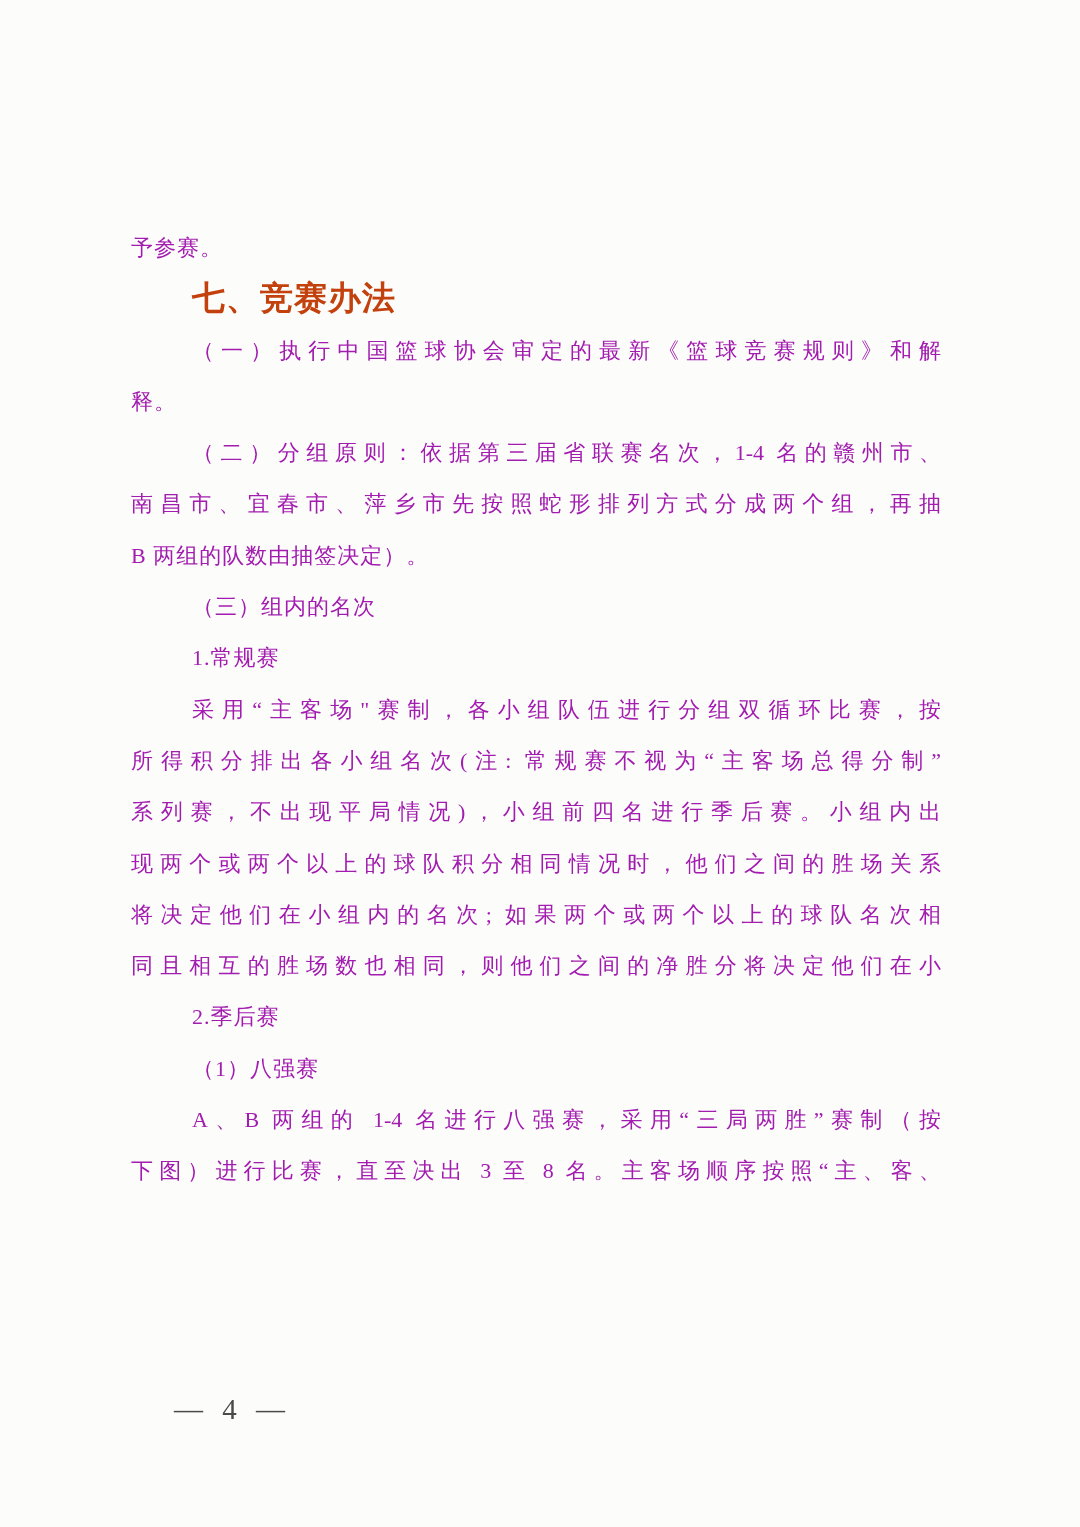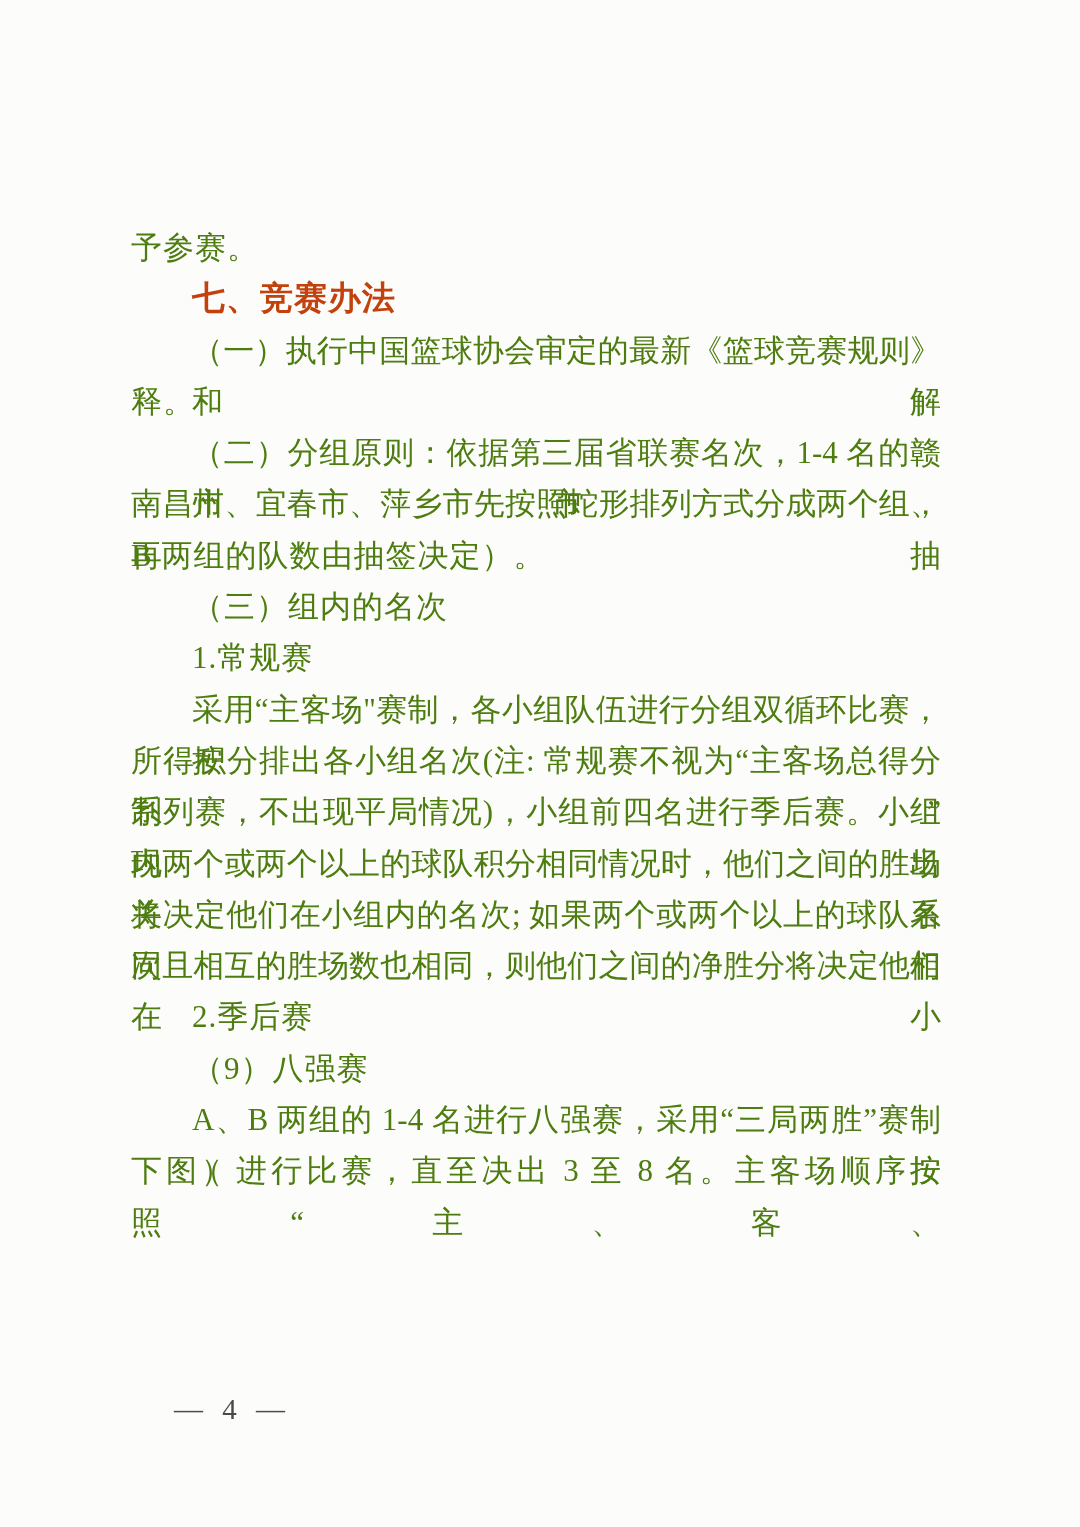--- a/index.html
+++ b/index.html
@@ -17,22 +17,22 @@
   }
   .content {
     position: absolute;
     left: 131px;
     top: 222px;
     width: 810px;
   }
   .line {
     height: 51.3px;
     line-height: 51.3px;
-    font-size: 31px;
-    color: #4d7c0f;
+    font-size: 22px;
+    color: #a21caf;
     letter-spacing: 1px;
     white-space: nowrap;
     text-align: left;
   }
   .line.justify {
     white-space: normal;
     text-align: justify;
     text-align-last: justify;
     letter-spacing: 0;
   }
@@ -69,19 +69,19 @@
     <div class="line">B 两组的队数由抽签决定）。</div>
     <div class="line indent">（三）组内的名次</div>
     <div class="line indent">1.常规赛</div>
     <div class="line indent justify">采用“主客场"赛制，各小组队伍进行分组双循环比赛，按</div>
     <div class="line justify">所得积分排出各小组名次(注: 常规赛不视为“主客场总得分制”</div>
     <div class="line justify">系列赛，不出现平局情况)，小组前四名进行季后赛。小组内出</div>
     <div class="line justify">现两个或两个以上的球队积分相同情况时，他们之间的胜场关系</div>
     <div class="line justify">将决定他们在小组内的名次; 如果两个或两个以上的球队名次相</div>
     <div class="line justify">同且相互的胜场数也相同，则他们之间的净胜分将决定他们在小</div>
     <div class="line indent">2.季后赛</div>
-    <div class="line indent">（9）八强赛</div>
+    <div class="line indent">（1）八强赛</div>
     <div class="line indent justify">A、B 两组的 1-4 名进行八强赛，采用“三局两胜”赛制（按</div>
     <div class="line justify">下图）进行比赛，直至决出 3 至 8 名。主客场顺序按照“主、客、</div>
   </div>
 
   <div class="footer">— 4 —</div>
 </div>
 
 </body></html>

